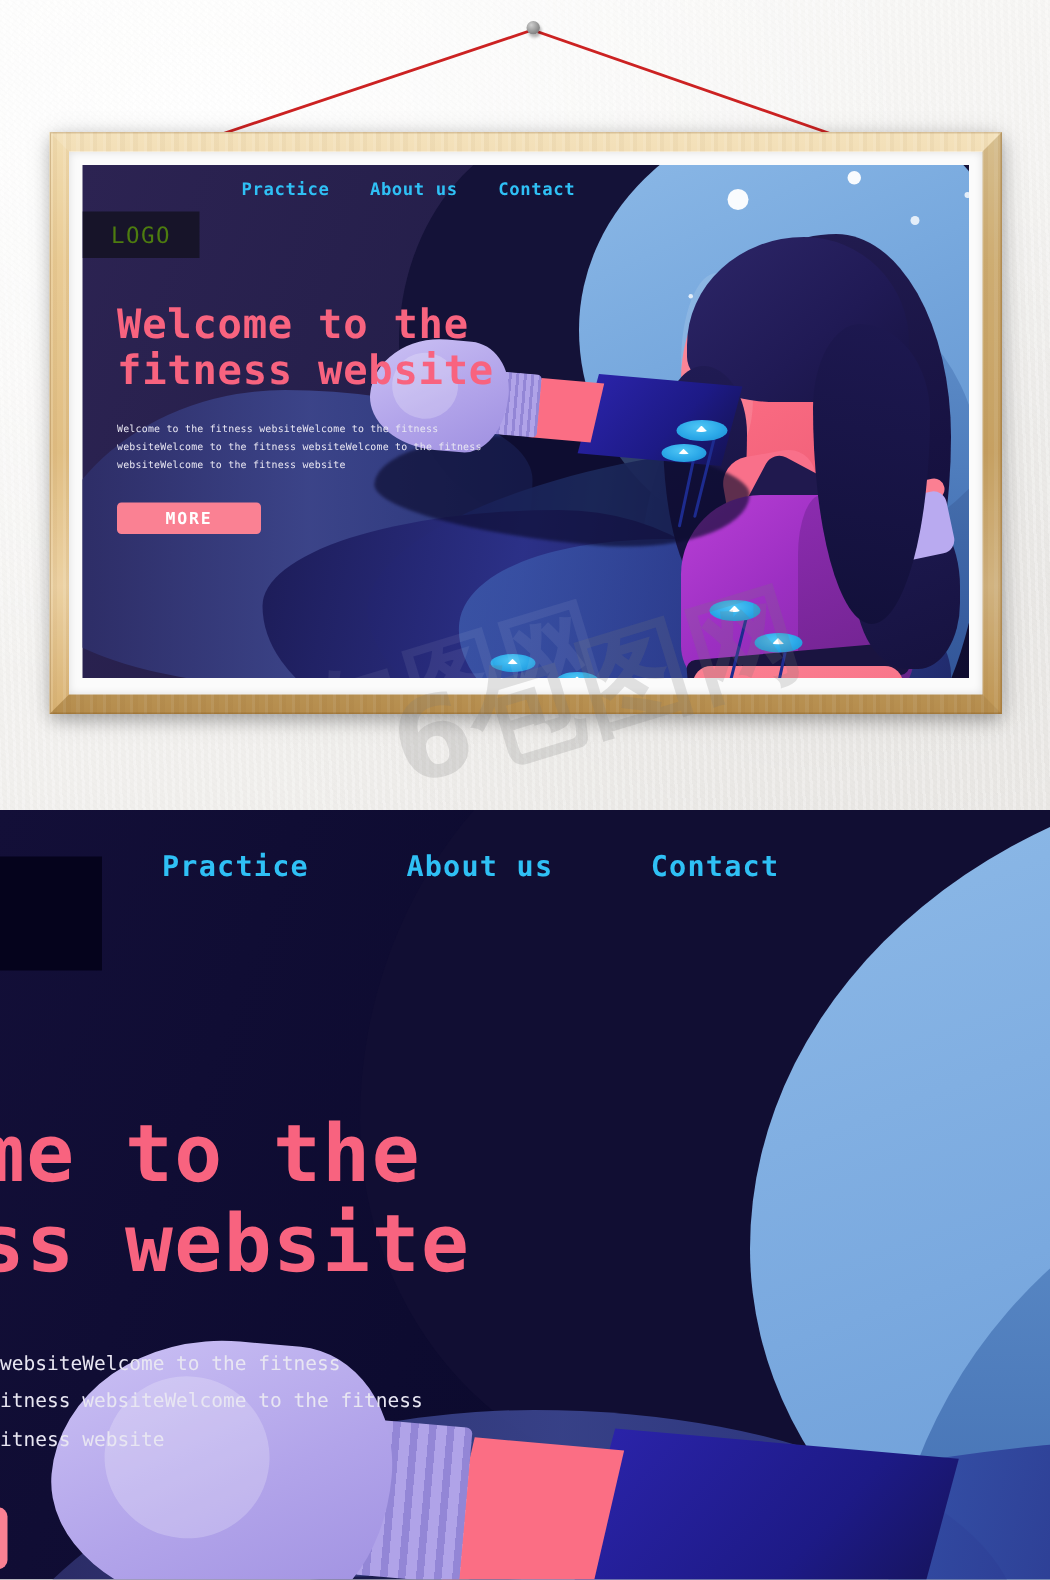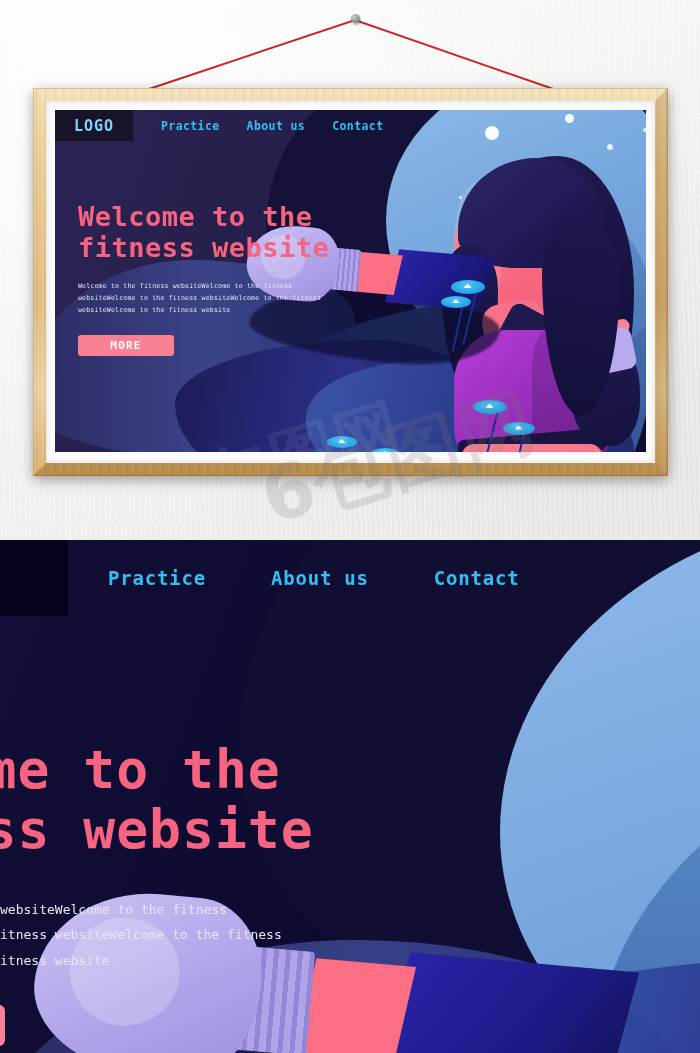--- a/index.html
+++ b/index.html
@@ -257,22 +257,23 @@
     background:#fff; border-radius:50% 50% 50% 50%/60% 60% 40% 40%;
     clip-path:polygon(50% 0,100% 100%,0 100%);
   }
   .stem{ position:absolute; background:#1d2b8f; border-radius:2px; }
 
   
   .nav { position:absolute; left:0; top:0; height:31px; display:flex; align-items:stretch; z-index:20; }
   .logo{
     width:78px; height:31px; background:#171429;
     display:flex; align-items:center; justify-content:center;
-    color:#7dd3fc; font-size:15px; letter-spacing:1px; font-weight:bold;
-    font-family:"DejaVu Sans Mono","Liberation Mono",monospace;
+    color:#4d7c0f; font-size:15px; letter-spacing:1px; font-weight:normal;
+    font-family:"DejaVu Sans Mono","Liberation Mono",monospace;
+    margin-top:31px;
   }
   .navlinks{ display:flex; align-items:center; gap:27px; margin-left:28px; }
   .navlinks a{
     color:#2fc0f5; font-size:11.5px; font-weight:bold; text-decoration:none;
     letter-spacing:.4px;
     font-family:"DejaVu Sans Mono","Liberation Mono",monospace;
   }
 
   .hero { position:absolute; left:23px; top:92px; width:300px; z-index:20; }
   .hero h1{

